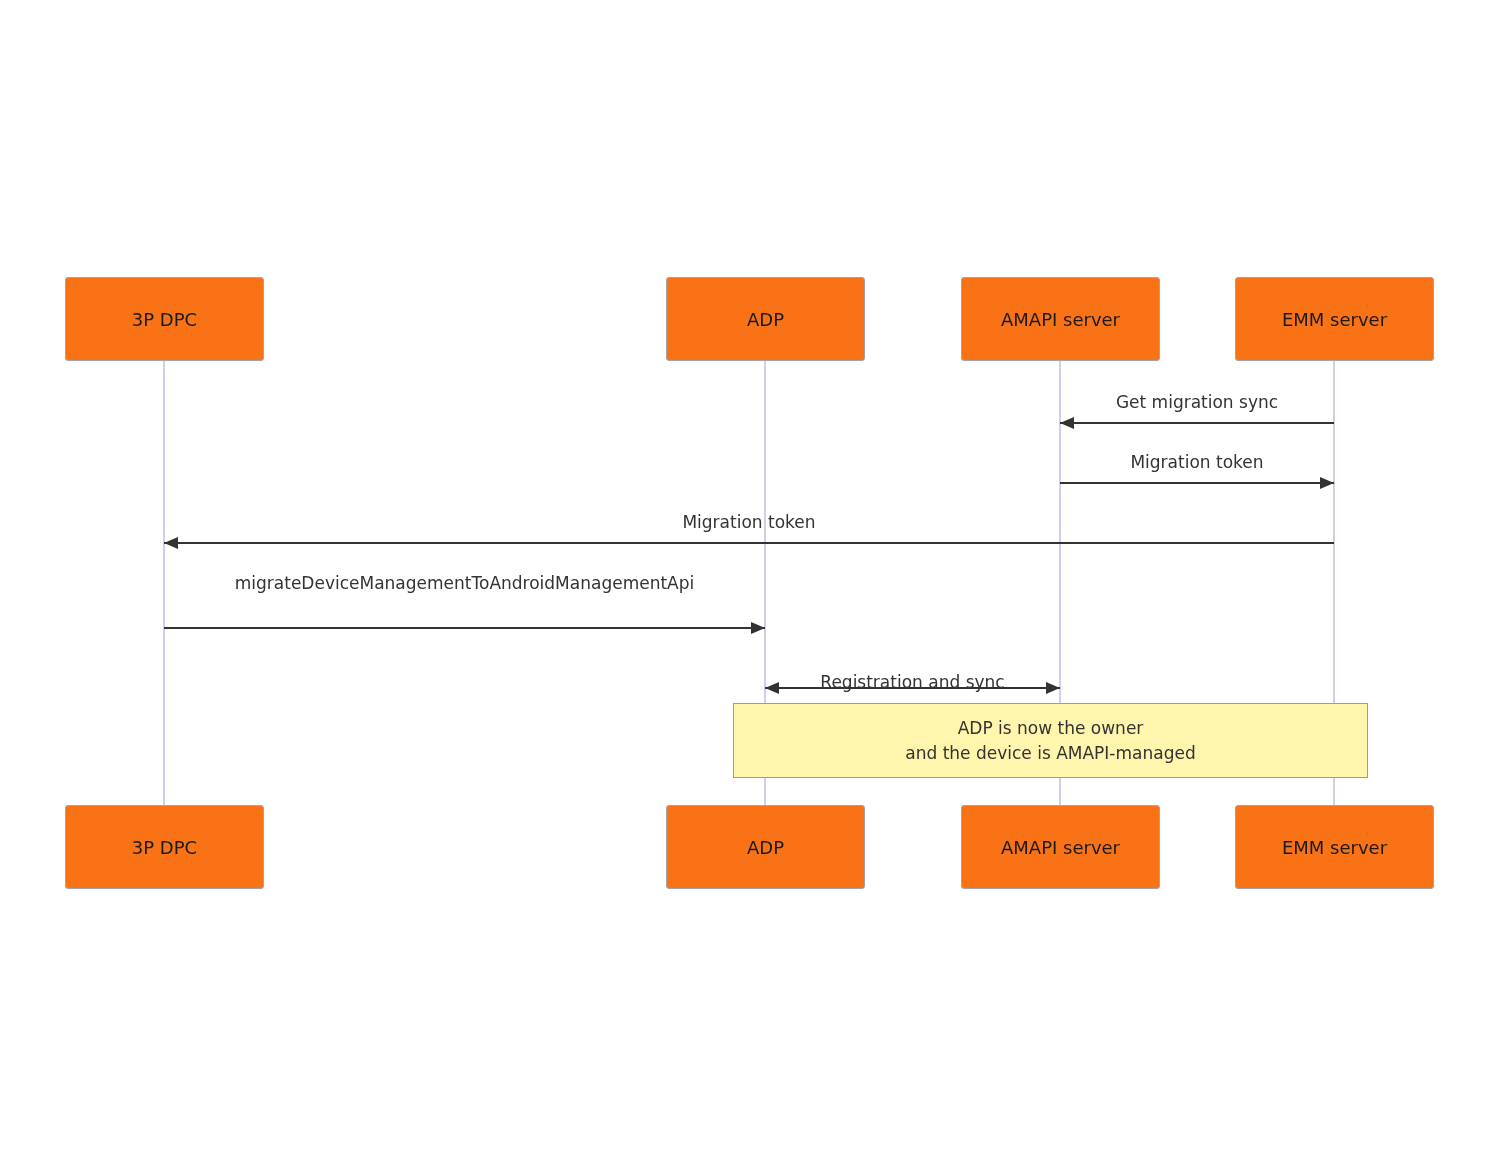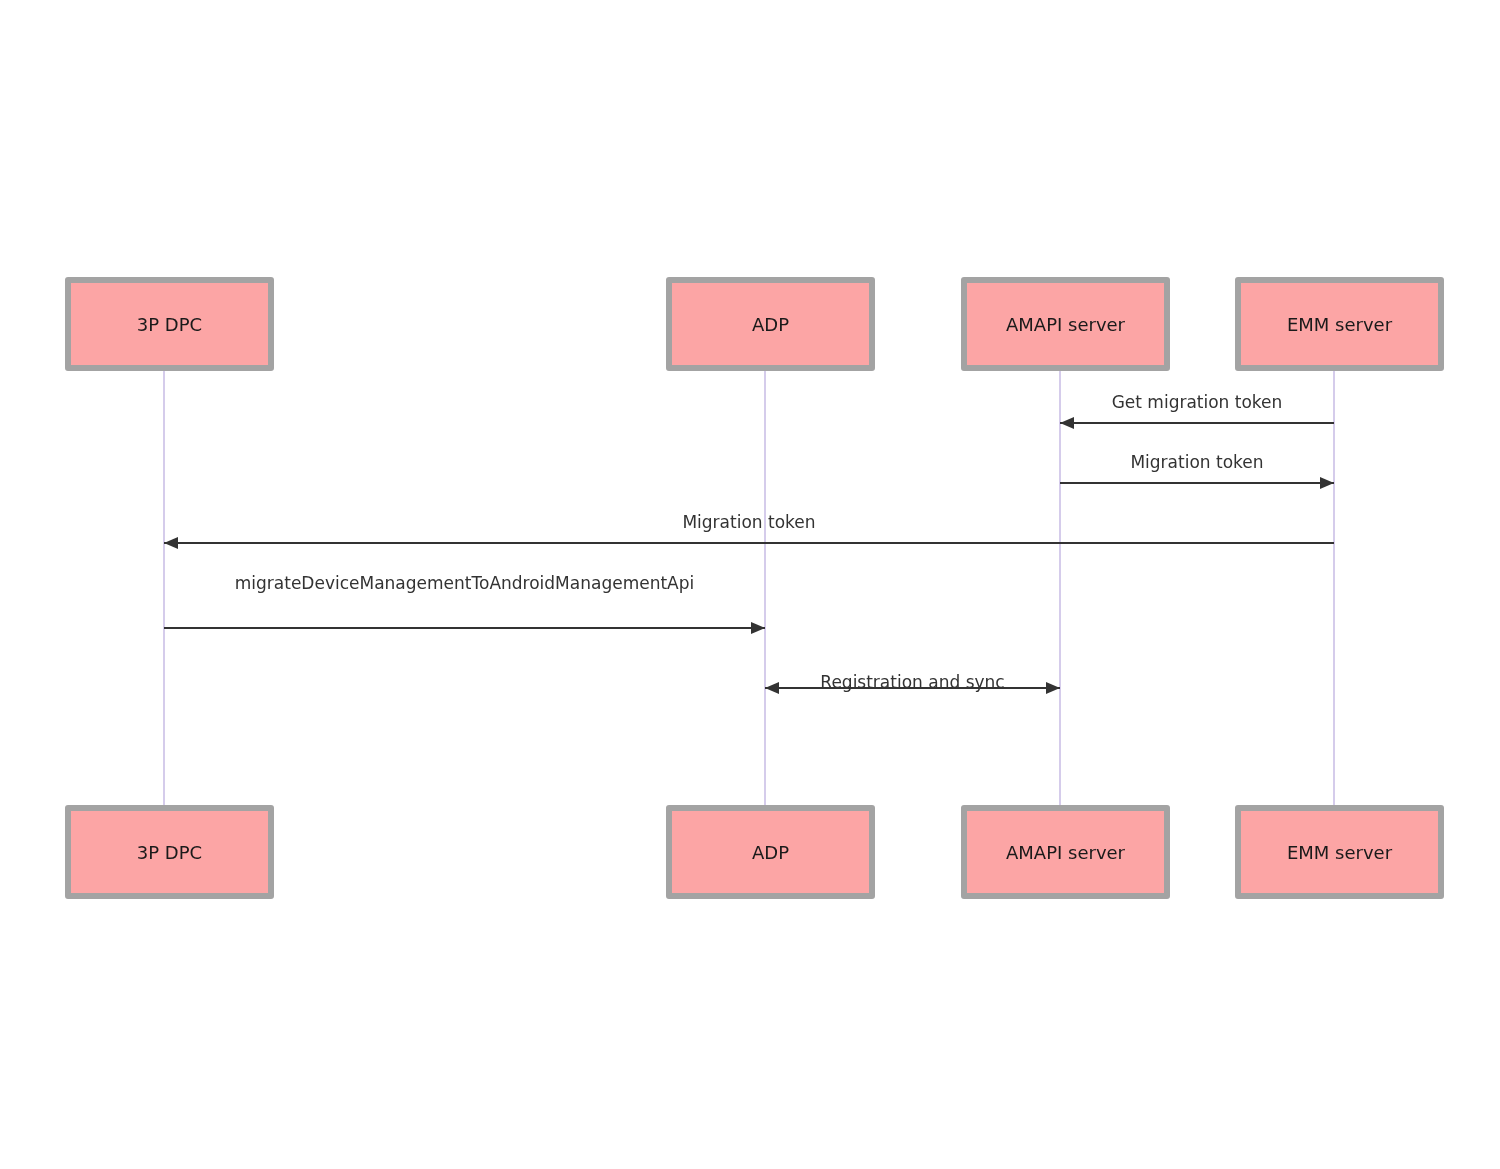--- a/index.html
+++ b/index.html
@@ -21,22 +21,22 @@
     width: 2px;
     top: 361px;
     height: 444px;
     background: #d5cceb;
   }
   
   .actor {
     position: absolute;
     width: 197px;
     height: 82px;
-    background: #fca5a5;
-    border: 6px solid #a3a3a3;
+    background: #f97316;
+    border: 1px solid #a3a3a3;
     border-radius: 3px;
     display: flex;
     align-items: center;
     justify-content: center;
     font-size: 18px;
     color: #1a1a1a;
     box-sizing: content-box;
   }
   .actor-row-top .actor { top: 277px; }
   .actor-row-bottom .actor { top: 805px; }
@@ -94,21 +94,21 @@
   <div class="lifeline" style="left:1333px;"></div>
 
   <div class="actor-row-top">
     <div class="actor" style="left:65px;">3P DPC</div>
     <div class="actor" style="left:666px;">ADP</div>
     <div class="actor" style="left:961px;">AMAPI server</div>
     <div class="actor" style="left:1235px;">EMM server</div>
   </div>
 
   <div>
-    <div class="msg-label" style="left:1060px; top:390px; width:274px;">Get migration token</div>
+    <div class="msg-label" style="left:1060px; top:390px; width:274px;">Get migration sync</div>
     <div class="msg-line" style="left:1060px; top:422px; width:274px;"></div>
     <div class="arrow-head left" style="left:1060px; top:417px;"></div>
   </div>
 
   <div>
     <div class="msg-label" style="left:1060px; top:450px; width:274px;">Migration token</div>
     <div class="msg-line" style="left:1060px; top:482px; width:274px;"></div>
     <div class="arrow-head right" style="left:1320px; top:477px;"></div>
   </div>
 
@@ -126,20 +126,24 @@
     <div class="arrow-head right" style="left:751px; top:622px;"></div>
   </div>
 
   <div>
     <div class="msg-label" style="left:765px; top:656px; width:295px;margin-top:14px;">Registration and sync</div>
     <div class="msg-line" style="left:765px; top:687px; width:295px;"></div>
     <div class="arrow-head left" style="left:765px;  top:682px;"></div>
     <div class="arrow-head right" style="left:1046px; top:682px;"></div>
   </div>
 
+  <div class="note">
+    <div>ADP is now the owner</div>
+    <div>and the device is AMAPI-managed</div>
+  </div>
 
   <div class="actor-row-bottom">
     <div class="actor" style="left:65px;">3P DPC</div>
     <div class="actor" style="left:666px;">ADP</div>
     <div class="actor" style="left:961px;">AMAPI server</div>
     <div class="actor" style="left:1235px;">EMM server</div>
   </div>
 
 </div>
 

